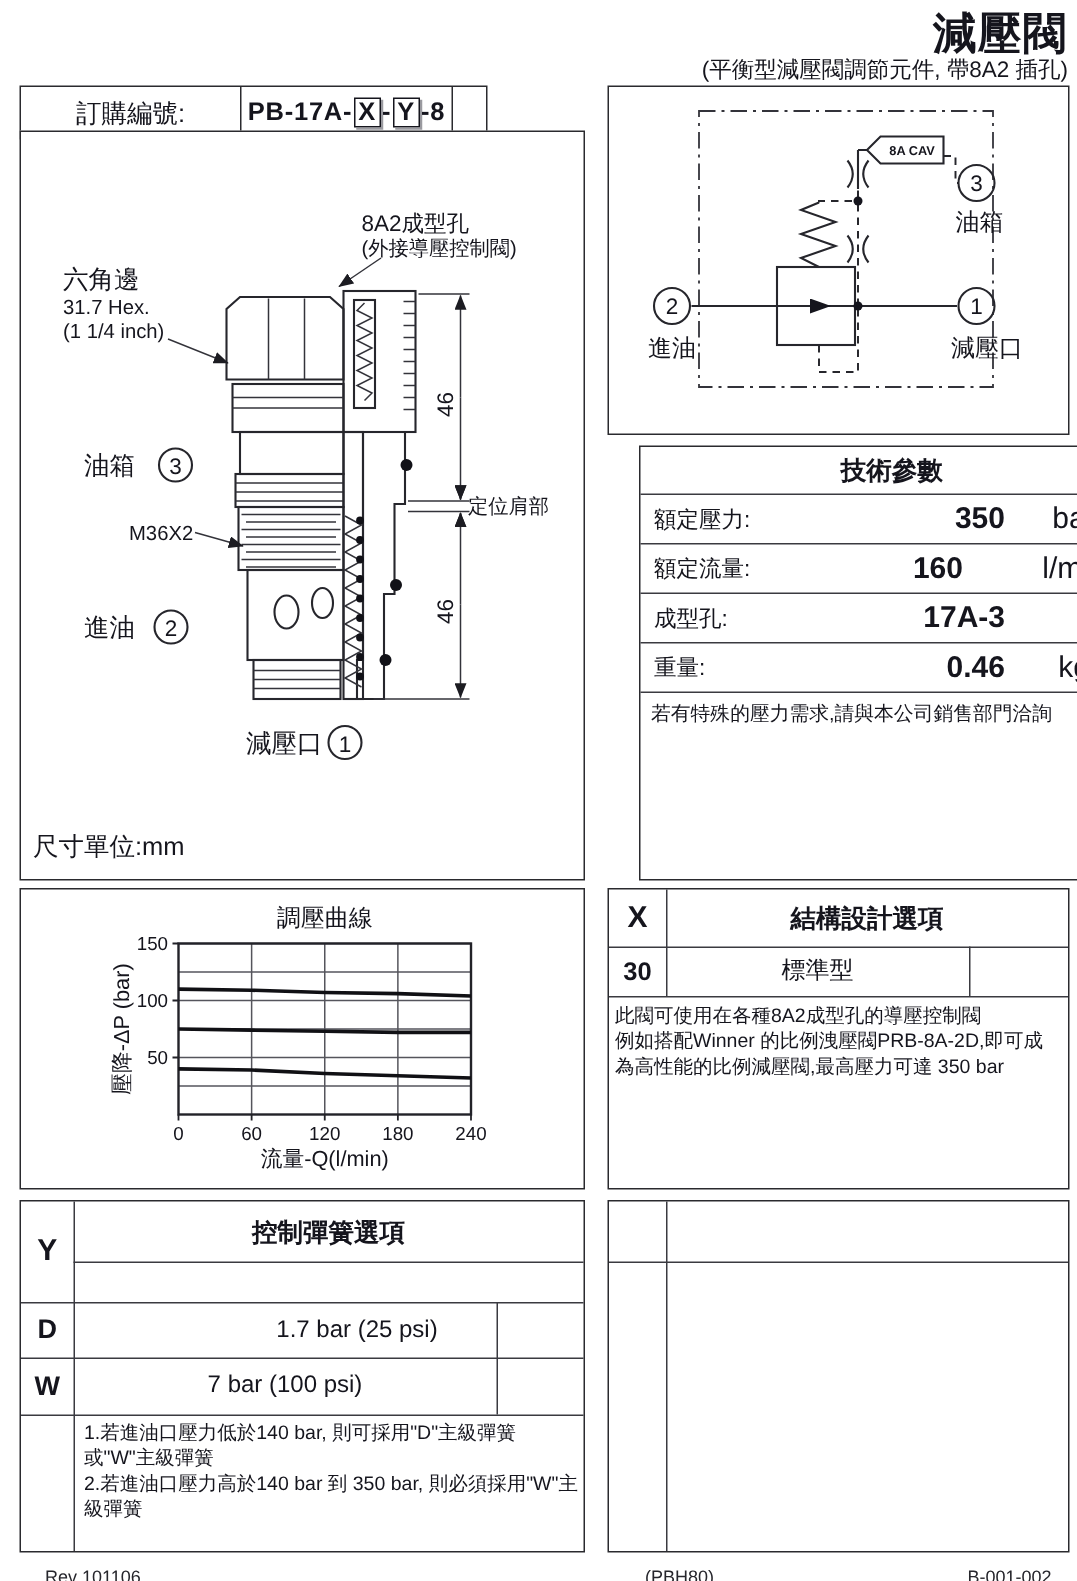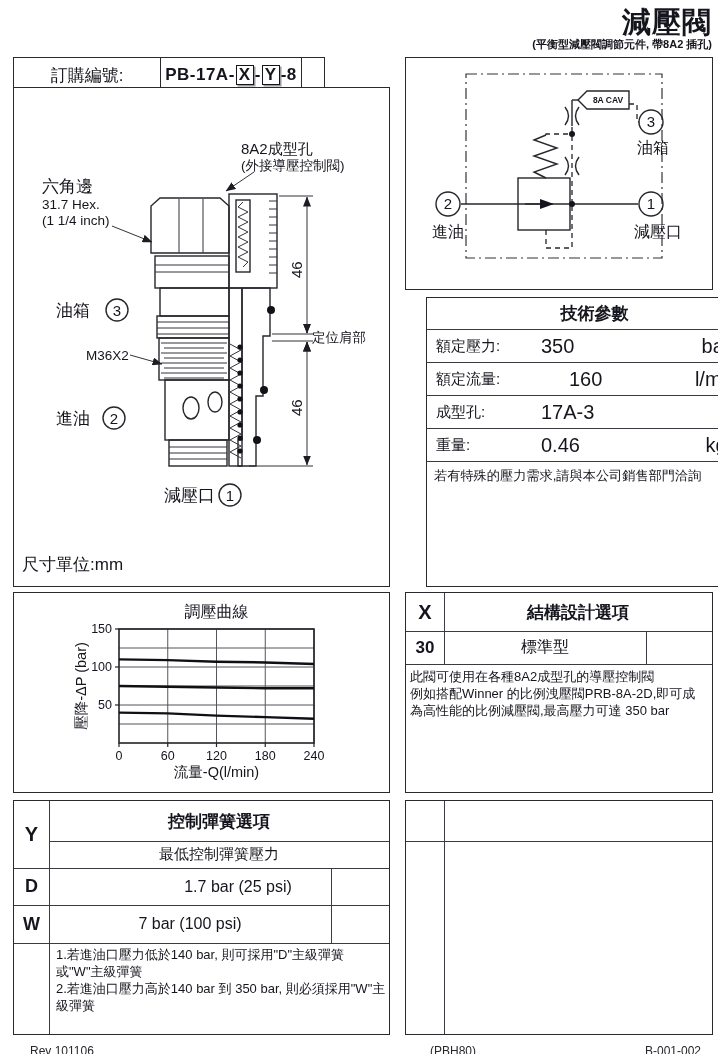--- a/index.html
+++ b/index.html
@@ -6,29 +6,29 @@
   body{
     width:718px;height:1054px;position:relative;overflow:hidden;background:#ffffff;
     font-family:"Liberation Sans","DejaVu Sans",sans-serif;color:#15151d;
   }
   .abs{position:absolute;}
   .box{position:absolute;border:1.6px solid #2a2a2e;background:#fff;box-sizing:border-box;}
   .hline{position:absolute;background:#3a3a40;height:1.2px;}
   .vline{position:absolute;background:#3a3a40;width:1.2px;}
   .cen{display:flex;align-items:center;justify-content:center;}
   .title{font-size:29px;font-weight:bold;letter-spacing:1px;}
-  .subtitle{font-size:11px;font-weight:bold;}
+  .subtitle{font-size:15px;font-weight:normal;}
   
   .ordercell{box-sizing:border-box;height:100%;display:flex;align-items:center;justify-content:center;}
   .pn{font-weight:bold;font-size:17px;letter-spacing:.5px;}
   .pnbox{display:inline-block;border:1.6px solid #15151d;padding:0 2px;margin:0 1px;box-shadow:1.5px 1.5px 0 #9a9aa0;line-height:1.05;}
   
   .trow{display:flex;align-items:center;border-bottom:1.1px solid #3a3a40;box-sizing:border-box;}
   .tlabel{width:105px;padding-left:9px;font-size:15px;}
-  .tvalue{flex:1;text-align:left;font-size:20px;}
+  .tvalue{flex:1;text-align:right;font-size:20px;font-weight:bold;}
   .tunit{width:92px;text-align:center;font-size:20px;}
   .tnote{font-size:13.2px;padding:5px 7px 0 7px;}
   
   .small13{font-size:13px;line-height:1.3;}
   .bold17{font-size:17px;font-weight:bold;}
   .code20{font-size:20px;font-weight:bold;}
   
   .sline{stroke:#26262c;stroke-width:1.4;fill:none;}
   .sthin{stroke:#33333a;stroke-width:1;fill:none;}
   .dash{stroke:#26262c;stroke-width:1.3;fill:none;stroke-dasharray:5 4;}
@@ -326,21 +326,20 @@
 
 <div class="box" style="left:13px;top:800px;width:377px;height:235px;">
   <div class="vline" style="left:35px;top:0;bottom:0;"></div>
   <div class="hline" style="left:35px;right:0;top:40px;"></div>
   <div class="hline" style="left:0;right:0;top:67px;"></div>
   <div class="hline" style="left:0;right:0;top:104px;"></div>
   <div class="hline" style="left:0;right:0;top:142px;"></div>
   <div class="vline" style="left:317px;top:67px;height:75px;"></div>
   <div class="abs cen code20" style="left:0;top:0;width:35px;height:67px;">Y</div>
   <div class="abs cen bold17" style="left:35px;top:0;right:0;height:40px;">控制彈簧選項</div>
-  <div class="abs cen" style="left:35px;top:40px;right:0;height:27px;font-size:15px;">最低控制彈簧壓力</div>
   <div class="abs cen" style="left:0;top:67px;width:35px;height:37px;font-size:18px;font-weight:bold;">D</div>
   <div class="abs cen" style="left:35px;top:67px;width:282px;height:37px;font-size:16px;margin-left:48px;">1.7 bar (25 psi)</div>
   <div class="abs cen" style="left:0;top:104px;width:35px;height:38px;font-size:18px;font-weight:bold;">W</div>
   <div class="abs cen" style="left:35px;top:104px;width:282px;height:38px;font-size:16px;">7 bar (100 psi)</div>
   <div class="abs small13" style="left:42px;top:146px;right:2px;">
     <div>1.若進油口壓力低於140 bar, 則可採用"D"主級彈簧或"W"主級彈簧</div>
     <div>2.若進油口壓力高於140 bar 到 350 bar, 則必須採用"W"主級彈簧</div>
   </div>
 </div>
 

